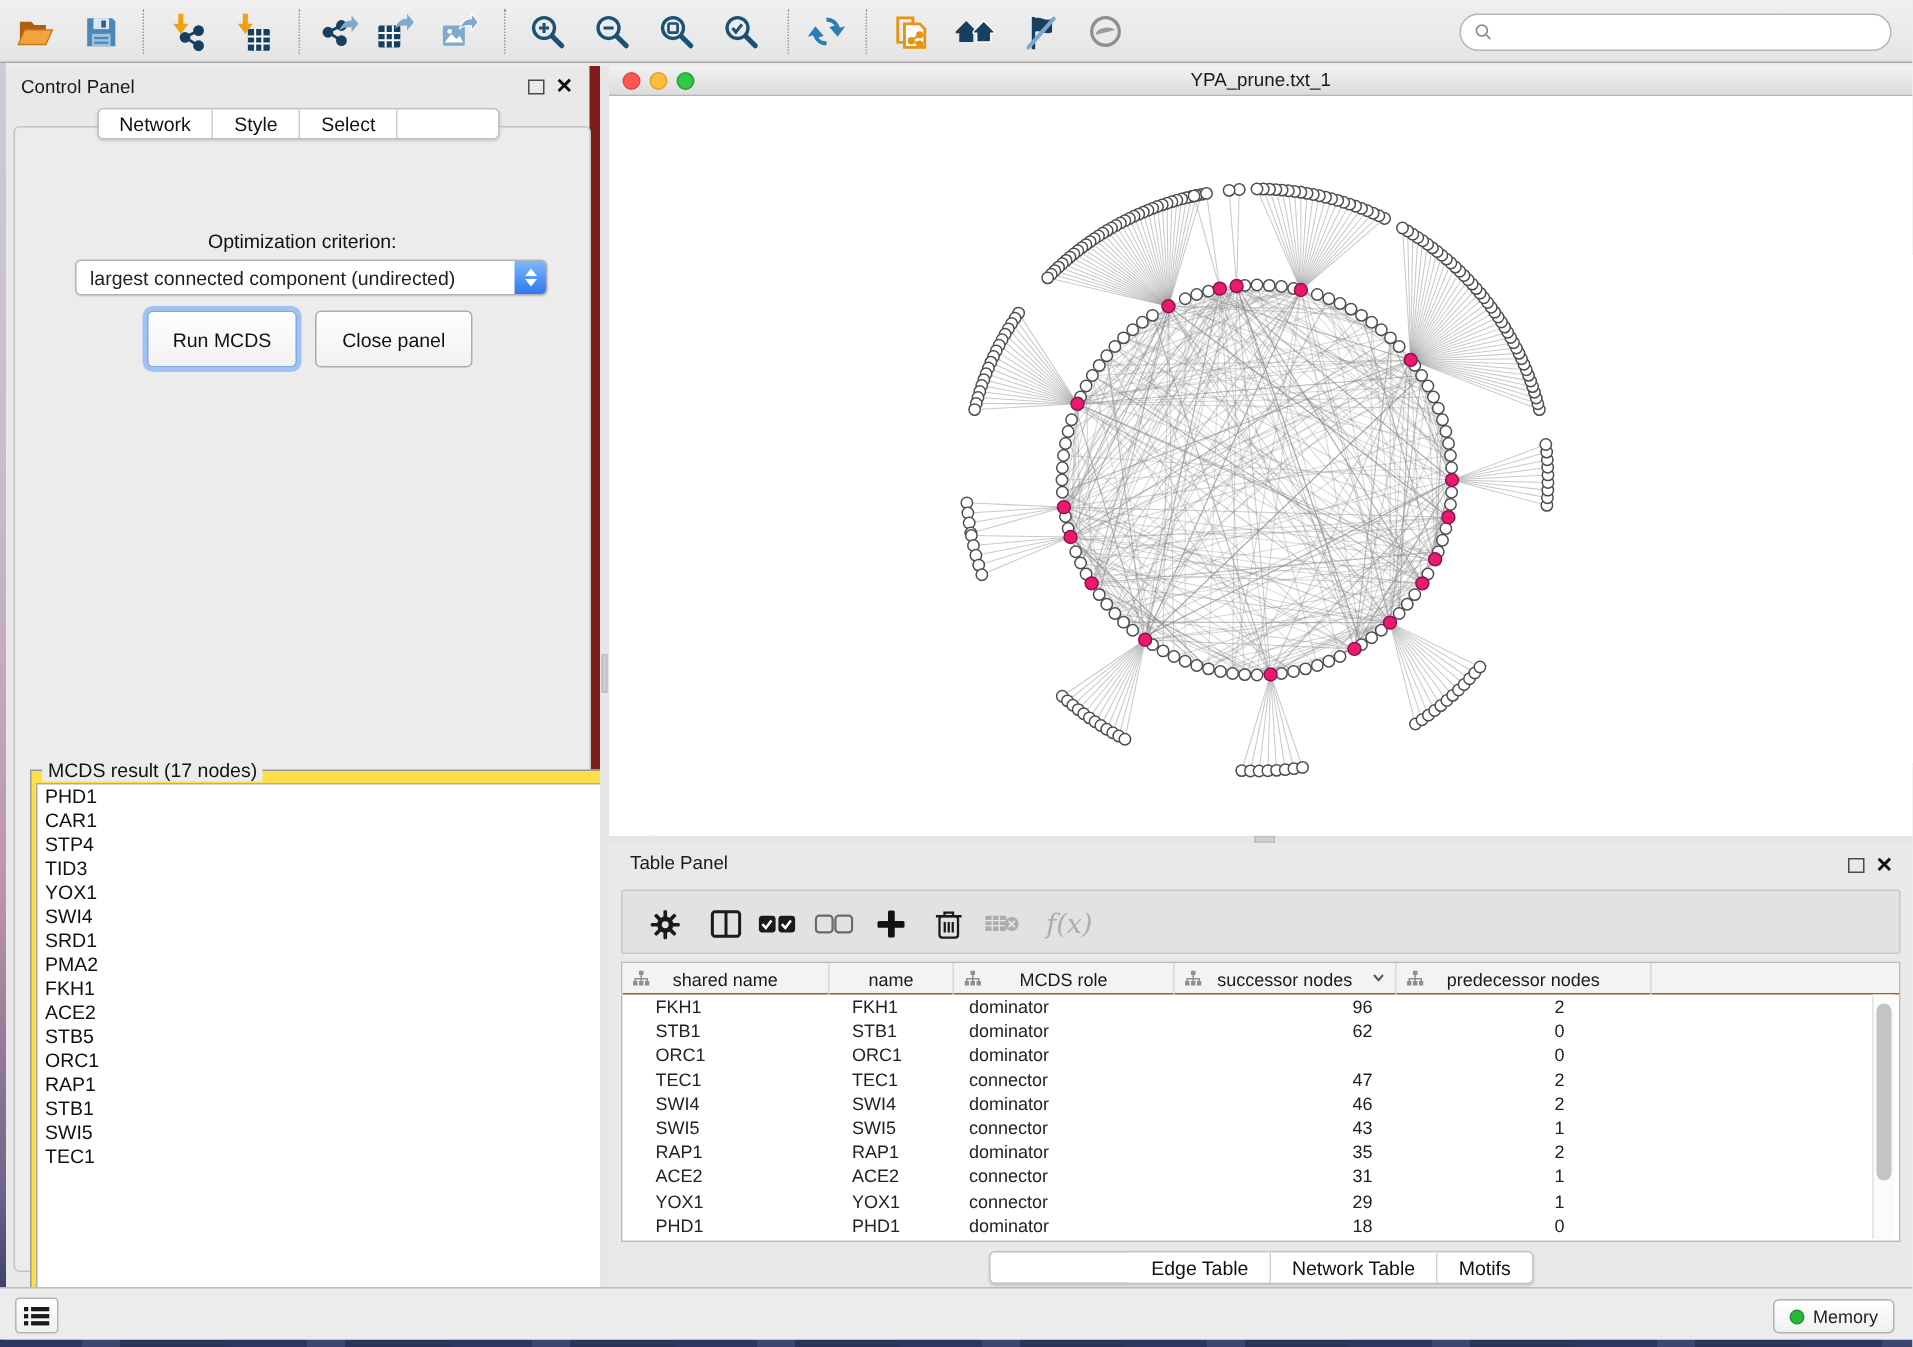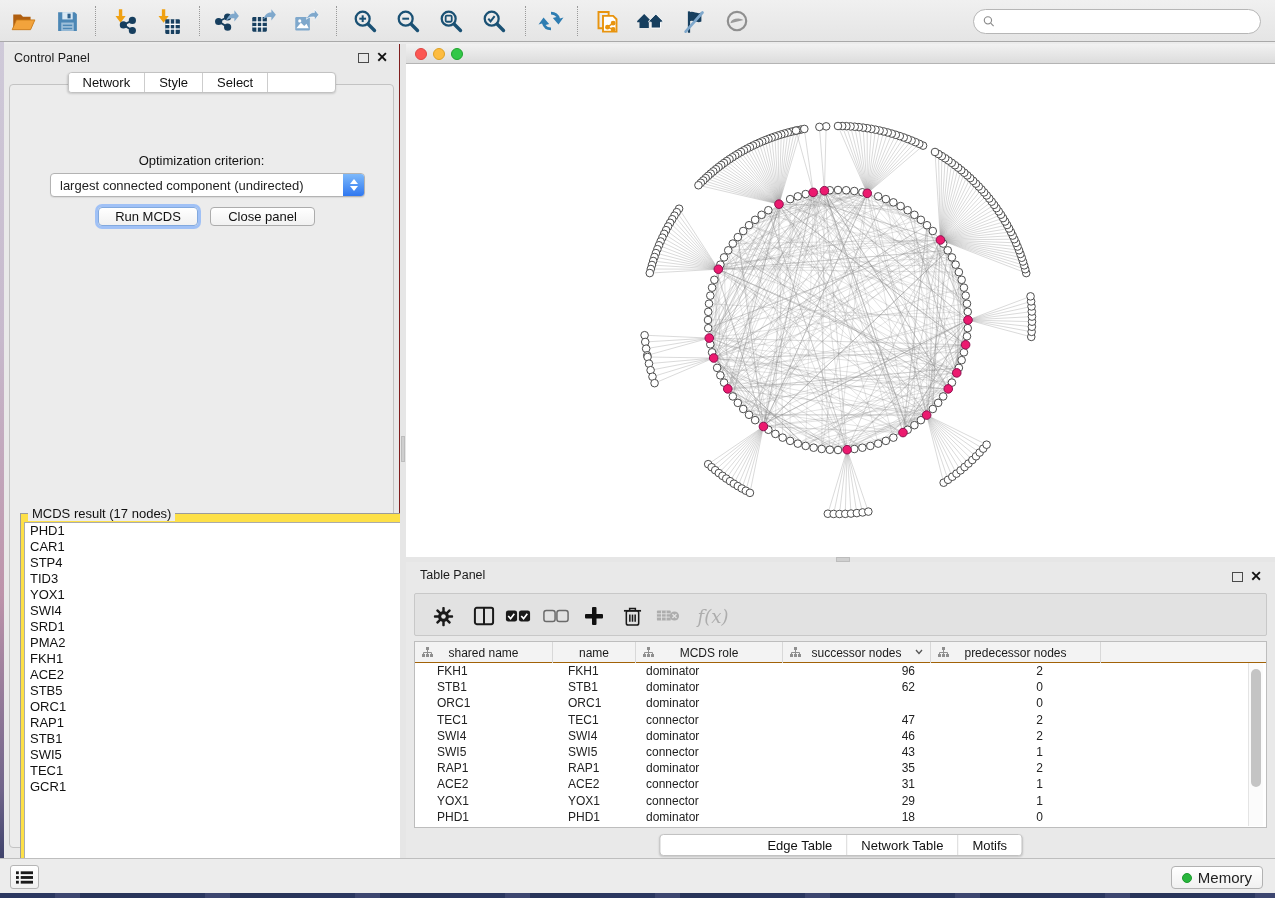--- a/index.html
+++ b/index.html
@@ -15,21 +15,21 @@
     border:1px solid #b6b6b6; border-radius:13px; display:flex; align-items:center; padding:0 9px; }
   .search input { border:none; outline:none; background:transparent; width:100%; font-size:12px; margin-left:6px; }
 
   
   .left-strip { position:absolute; left:0; top:42px; width:4px; height:851px;
     background:linear-gradient(180deg,#CFCAD9 0%,#C7B9CC 35%,#BD93AA 65%,#70648A 88%,#26325B 100%); }
   .bottom-strip { position:absolute; left:0; top:893px; width:1275px; height:5px;
     background:repeating-linear-gradient(90deg,#2B3760 0 55px,#3D4670 55px 80px,#28345A 80px 150px); }
 
   
-  .control-panel { position:absolute; left:4px; top:44px; width:396px; height:814px; background:#E9E9E9; border-right:1px solid #7f1d1d; }
+  .control-panel { position:absolute; left:4px; top:44px; width:396px; height:814px; background:#E9E9E9; border-right:7px solid #7f1d1d; }
   .panel-title { font-size:12.5px; color:#1a1a1a; }
   .cp-title { position:absolute; left:10px; top:7px; }
   .float-glyph { position:absolute; top:9px; width:11px; height:10px; border:1.6px solid #4a4a4a; background:transparent; }
   .close-glyph { position:absolute; top:5px; font-size:14px; font-weight:bold; color:#111; }
   .cp-float { right:30px; } .cp-close { right:11px; }
 
   .segtabs { position:absolute; display:flex; height:21px; border:1px solid #C2C2C2; border-radius:4px;
     background:#fff; overflow:hidden; box-shadow:0 1px 2px rgba(0,0,0,.15); font-size:13px; z-index:3; }
   .seg { padding:0 14px; line-height:20px; border-right:1px solid #CDCDCD; background:#fff; color:#111; cursor:default; white-space:nowrap; }
   .seg:last-child { border-right:none; }
@@ -38,21 +38,21 @@
 
   .cp-inner { position:absolute; left:5px; top:40px; width:385px; height:764px; background:#ECECEC;
     border:1px solid #C3C3C3; border-radius:4px; }
   .opt-label { position:absolute; left:0; right:0; top:68px; text-align:center; font-size:13px; color:#111; }
   .dropdown { position:absolute; left:40px; top:88px; width:315px; height:24px; background:#fff; border:1px solid #B3B3B3;
     border-radius:4px; font-size:13px; display:flex; align-items:center; padding-left:9px; box-shadow:0 1px 1px rgba(0,0,0,.08); }
   .dd-cap { position:absolute; right:0; top:0; width:21px; height:22px; border-radius:0 3px 3px 0;
     background:linear-gradient(#7DB9FB,#2F77F0); display:flex; flex-direction:column; align-items:center; justify-content:center; gap:2px; }
   .tri-up { width:0; height:0; border-left:4px solid transparent; border-right:4px solid transparent; border-bottom:5px solid #fff; }
   .tri-dn { width:0; height:0; border-left:4px solid transparent; border-right:4px solid transparent; border-top:5px solid #fff; }
-  .btn { position:absolute; height:19px; background:linear-gradient(#FFFFFF,#F1F1F1); border:1px solid #ACACAC;
+  .btn { position:absolute; height:38px; background:linear-gradient(#FFFFFF,#F1F1F1); border:1px solid #ACACAC;
     border-radius:4px; font-size:13px; font-family:"Liberation Sans",sans-serif; color:#111; }
   .btn-run { left:88px; top:122px; width:100px; border-color:#82A9DE; box-shadow:0 0 0 3px rgba(98,158,255,.55); }
   .btn-closepanel { left:200px; top:122px; width:105px; }
 
   .result-box { position:absolute; left:10px; top:428px; width:416px; height:366px; border:1px solid #9B9B9B; background:#fde047; }
   .result-title { position:absolute; left:7px; top:-8px; background:#ECECEC; padding:0 4px; font-size:13px; color:#111; }
   .result-list { position:absolute; left:3px; right:3px; top:8px; bottom:3px; background:#fff; border:1px solid #ABABAB; overflow:hidden; }
   .result-item { font-size:13px; line-height:16px; padding-left:5px; color:#111; }
   .result-scroll { position:absolute; right:0; top:0; bottom:0; width:13px; background:#F4F4F4; border-left:1px solid #E0E0E0; }
 
@@ -96,21 +96,21 @@
   .vthumb { position:absolute; left:2px; right:2px; top:6px; height:118px; background:#C4C4C4; border-radius:6px; }
 
   .tp-tabs { left:50%; bottom:2px; transform:translateX(-50%); position:absolute; top:auto; height:22px; }
   .tp-tabs .seg { line-height:21px; }
 
   
   .status-bar { position:absolute; left:0; top:858px; width:1275px; height:35px; background:#ECECEC; border-top:1px solid #BEBEBE; }
   .list-btn { position:absolute; left:10px; top:6px; width:29px; height:24px; background:linear-gradient(#FFF,#F0F0F0);
     border:1px solid #B5B5B5; border-radius:3px; display:flex; align-items:center; justify-content:center; }
   .memory-btn { position:absolute; right:12px; top:7px; height:23px; background:linear-gradient(#FFF,#F0F0F0);
-    border:1px solid #B2B2B2; border-radius:4px; display:flex; align-items:center; padding:0 10px; gap:6px; font-size:15px; }
+    border:1px solid #B2B2B2; border-radius:4px; display:flex; align-items:center; padding:0 10px; gap:6px; font-size:12px; }
   .mem-dot { width:10px; height:10px; border-radius:50%; background:#28B63C; border:1px solid #1D9A2E; }
 
   svg { display:block; }
 </style>
 </head>
 <body>
 
 <div class="toolbar">
   <div class="tbtn" style="left:5px">
     <svg width="26" height="26" viewBox="0 0 24 24">
@@ -309,38 +309,38 @@
           <div class="result-item">SRD1</div>
           <div class="result-item">PMA2</div>
           <div class="result-item">FKH1</div>
           <div class="result-item">ACE2</div>
           <div class="result-item">STB5</div>
           <div class="result-item">ORC1</div>
           <div class="result-item">RAP1</div>
           <div class="result-item">STB1</div>
           <div class="result-item">SWI5</div>
           <div class="result-item">TEC1</div>
-          <div class="result-item">GCR1</div>
         </div>
     </div>
   </div>
 </div>
 
 <div class="vsplit">
     <div class="grip"></div>
   </div>
 <div class="hsplit">
     <div class="grip"></div>
   </div>
 
 <div class="network-panel">
   <div class="net-titlebar">
     <span class="tl tl-red"></span>
     <span class="tl tl-yellow"></span>
     <span class="tl tl-green"></span>
+    <div class="net-title">YPA_prune.txt_1</div>
   </div>
   <div class="net-canvas">
     <svg id="network-svg" width="869" height="493" viewBox="0 0 869 493">
         <g>
           <line x1="372.9812350338589" y1="140.16915185551215" x2="303.02508882911786" y2="272.2933203633595" stroke="#8a8a8a" stroke-width="0.7" stroke-opacity="0.35"></line>
           <line x1="372.9812350338589" y1="140.16915185551215" x2="326.8277907312568" y2="332.4120827980215" stroke="#8a8a8a" stroke-width="0.7" stroke-opacity="0.35"></line>
           <line x1="372.9812350338589" y1="140.16915185551215" x2="322.23736968473804" y2="325.65748334726953" stroke="#8a8a8a" stroke-width="0.7" stroke-opacity="0.35"></line>
           <line x1="372.9812350338589" y1="140.16915185551215" x2="508.41208279802146" y2="361.1722092687432" stroke="#8a8a8a" stroke-width="0.7" stroke-opacity="0.35"></line>
           <line x1="372.9812350338589" y1="140.16915185551215" x2="304.30265740527045" y2="280.3595708961442" stroke="#8a8a8a" stroke-width="0.7" stroke-opacity="0.35"></line>
           <line x1="372.9812350338589" y1="140.16915185551215" x2="545.9198684057022" y2="193.372022366777" stroke="#8a8a8a" stroke-width="0.7" stroke-opacity="0.35"></line>

